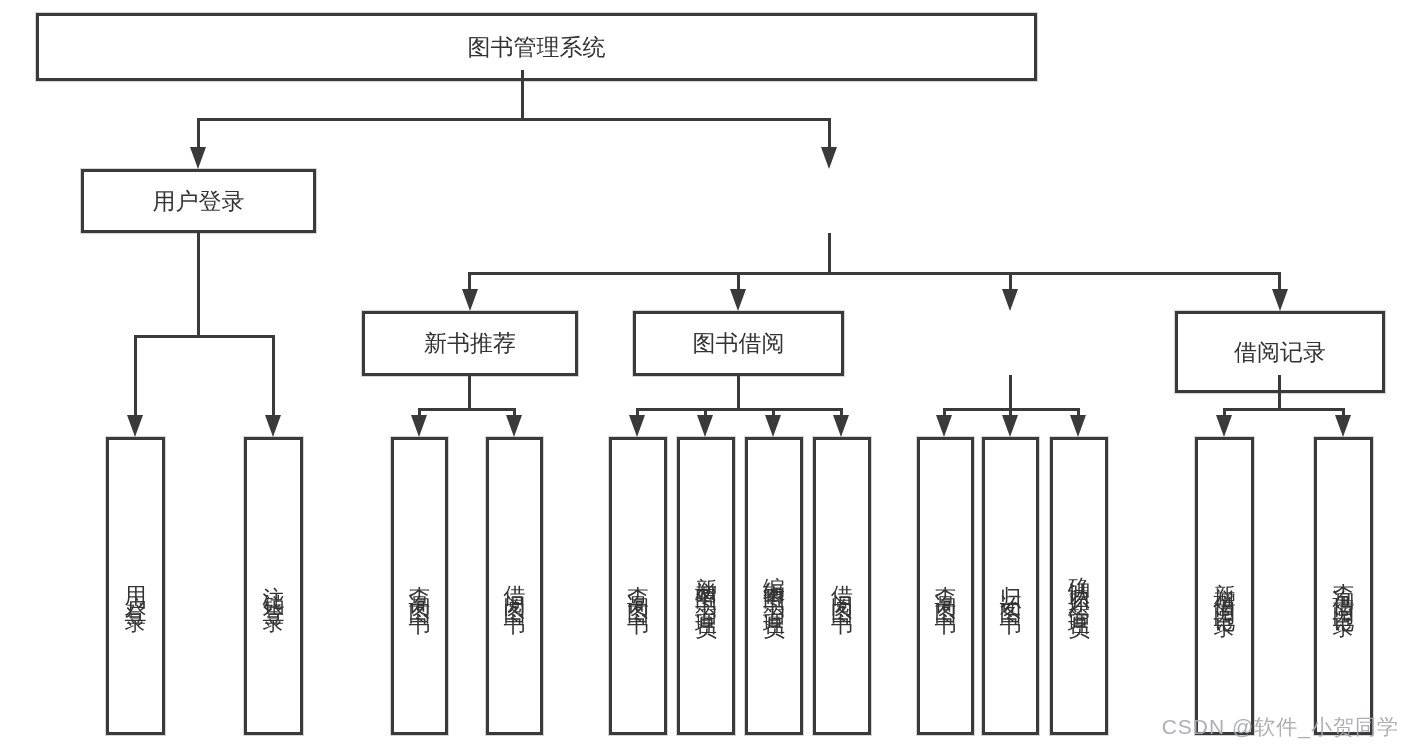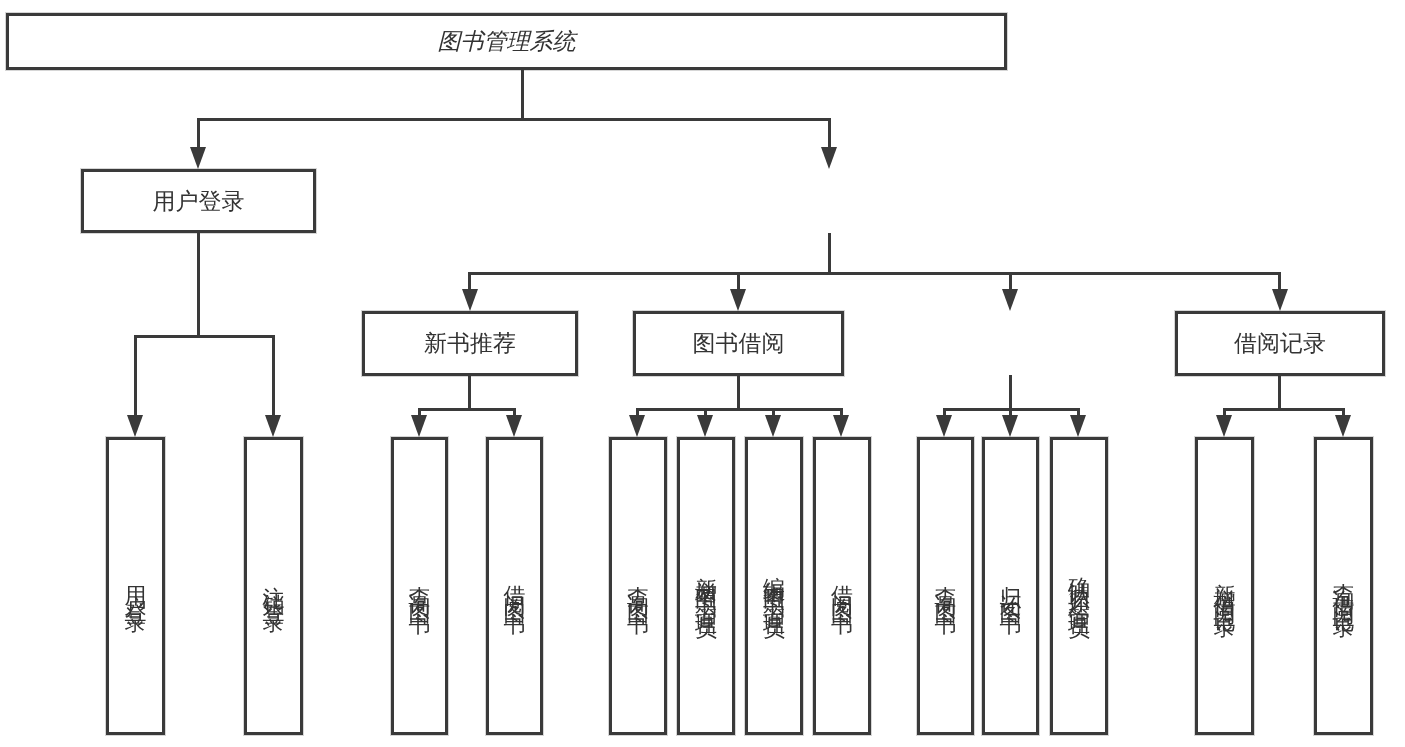--- a/index.html
+++ b/index.html
@@ -52,27 +52,27 @@
     letter-spacing:1px;
     z-index:5;
     white-space:nowrap;
   }
 </style>
 </head>
 <body>
 
 <div class="canvas">
 
-  <div class="box" style="left:6px; top:13px; width:1001px; height:57px;font-style:italic;">图书管理系统</div>
+  <div class="box" style="left:36px; top:13px; width:1001px; height:68px;">图书管理系统</div>
 
   <div class="box" style="left:81px; top:169px; width:235px; height:64px;">用户登录</div>
 
   <div class="box" style="left:633px; top:311px; width:211px; height:65px;">图书借阅</div>
   <div class="box" style="left:362px; top:311px; width:216px; height:65px;">新书推荐</div>
-  <div class="box" style="left:1175px; top:311px; width:210px; height:65px;">借阅记录</div>
+  <div class="box" style="left:1175px; top:311px; width:210px; height:82px;">借阅记录</div>
 
   <div class="box v" style="left:106px; top:437px; width:59px; height:298px;">用户登录</div>
   <div class="box v" style="left:244px; top:437px; width:59px; height:298px;">注销登录</div>
 
   <div class="box v" style="left:391px; top:437px; width:57px; height:298px;">查询图书</div>
   <div class="box v" style="left:486px; top:437px; width:57px; height:298px;">借阅图书</div>
 
   <div class="box v" style="left:609px; top:437px; width:58px; height:298px;">查询图书</div>
   <div class="box v" style="left:677px; top:437px; width:58px; height:298px; letter-spacing:6px;">新增图书（管理员）</div>
   <div class="box v" style="left:745px; top:437px; width:58px; height:298px; letter-spacing:6px;">编辑图书（管理员）</div>
@@ -137,13 +137,14 @@
   <div class="arrow" style="left:1002px; top:415px;"></div>
   <div class="arrow" style="left:1070px; top:415px;"></div>
 
   <div class="vline" style="left:1278px; top:375px; height:33px;"></div>
   <div class="hline" style="left:1223px; top:408px; width:122px;"></div>
   <div class="vline" style="left:1223px; top:408px; height:10px;"></div>
   <div class="vline" style="left:1342px; top:408px; height:10px;"></div>
   <div class="arrow" style="left:1216px; top:415px;"></div>
   <div class="arrow" style="left:1335px; top:415px;"></div>
 
+  <div class="watermark">CSDN @软件_小贺同学</div>
 </div>
 
 </body></html>

